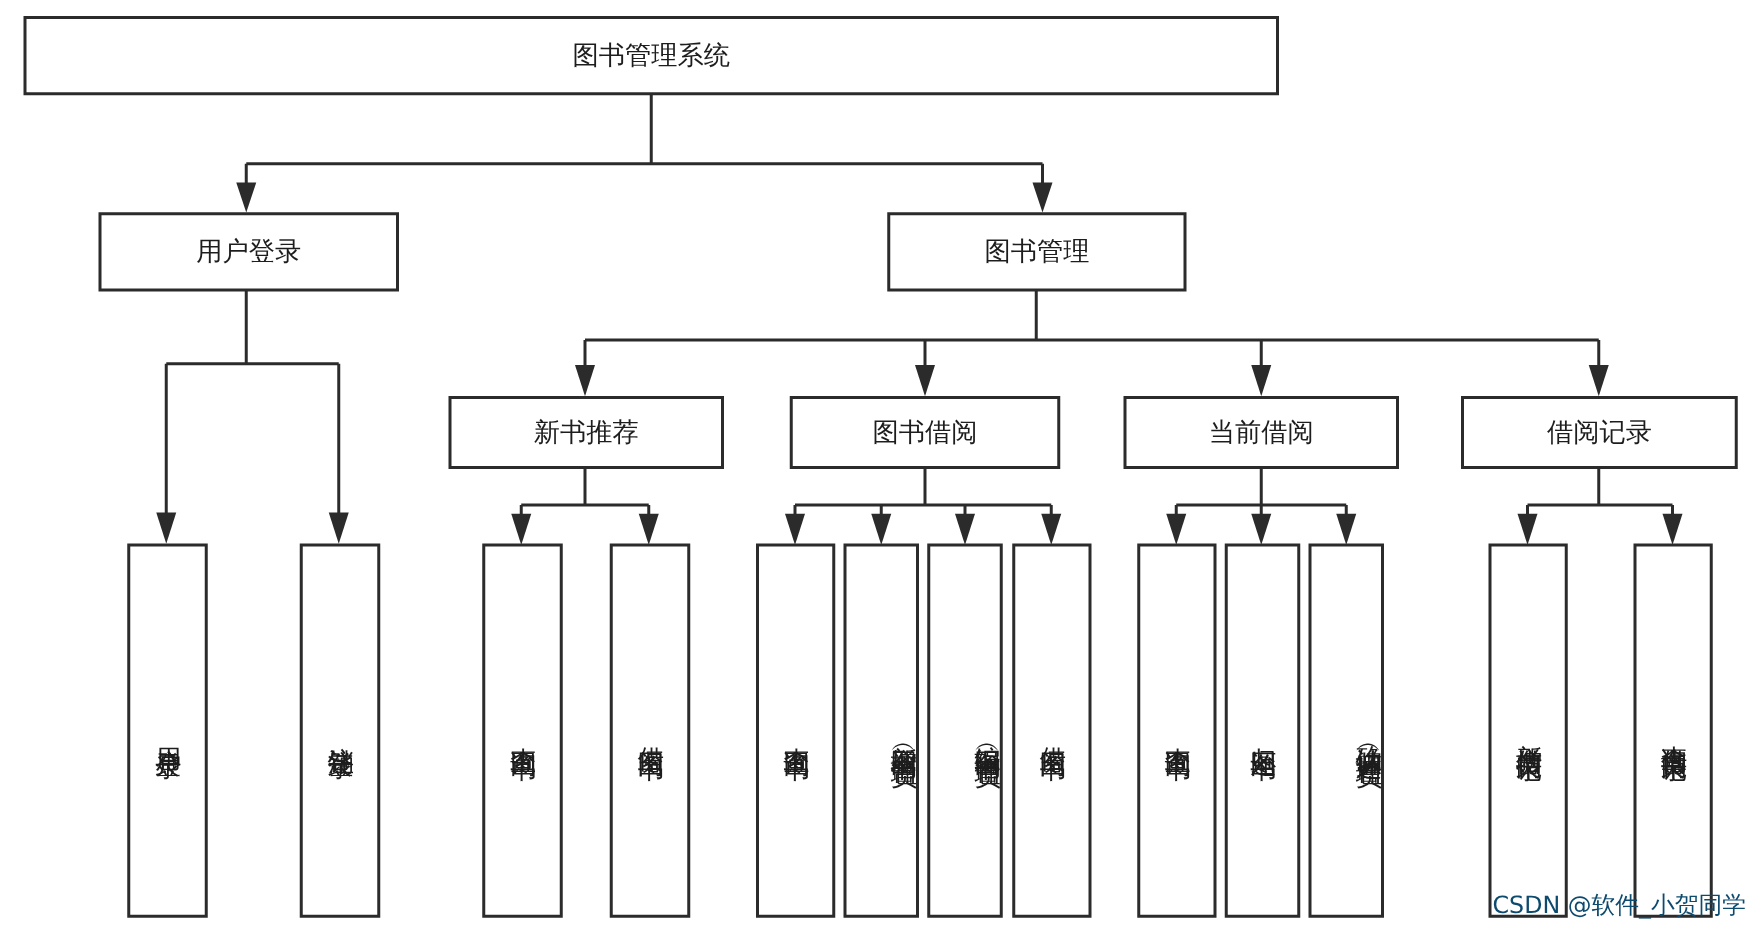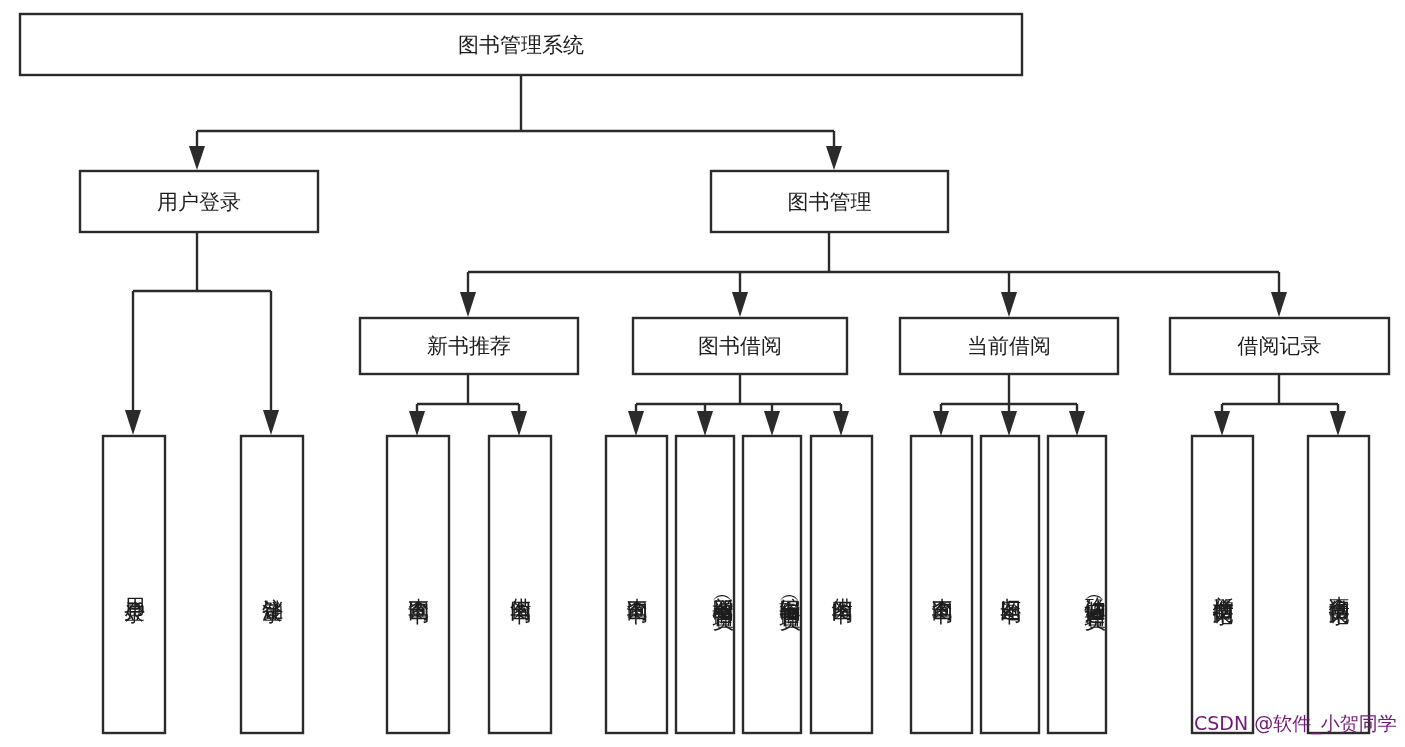--- a/index.html
+++ b/index.html
@@ -56,21 +56,21 @@
     color: #1d1d1d;
     letter-spacing: 2px;
     text-align: center;
     white-space: nowrap;
     pointer-events: none;
   }
   .watermark {
     position: absolute;
     font-family: "DejaVu Sans", "Liberation Sans", sans-serif;
     font-size: 19px;
-    color: #701a75;
+    color: #0c4a6e;
     white-space: nowrap;
   }
 </style>
 </head>
 <body>
 
 <div id="chart-root">
 
   <svg class="diagram" viewBox="0 0 1405 747">
 

